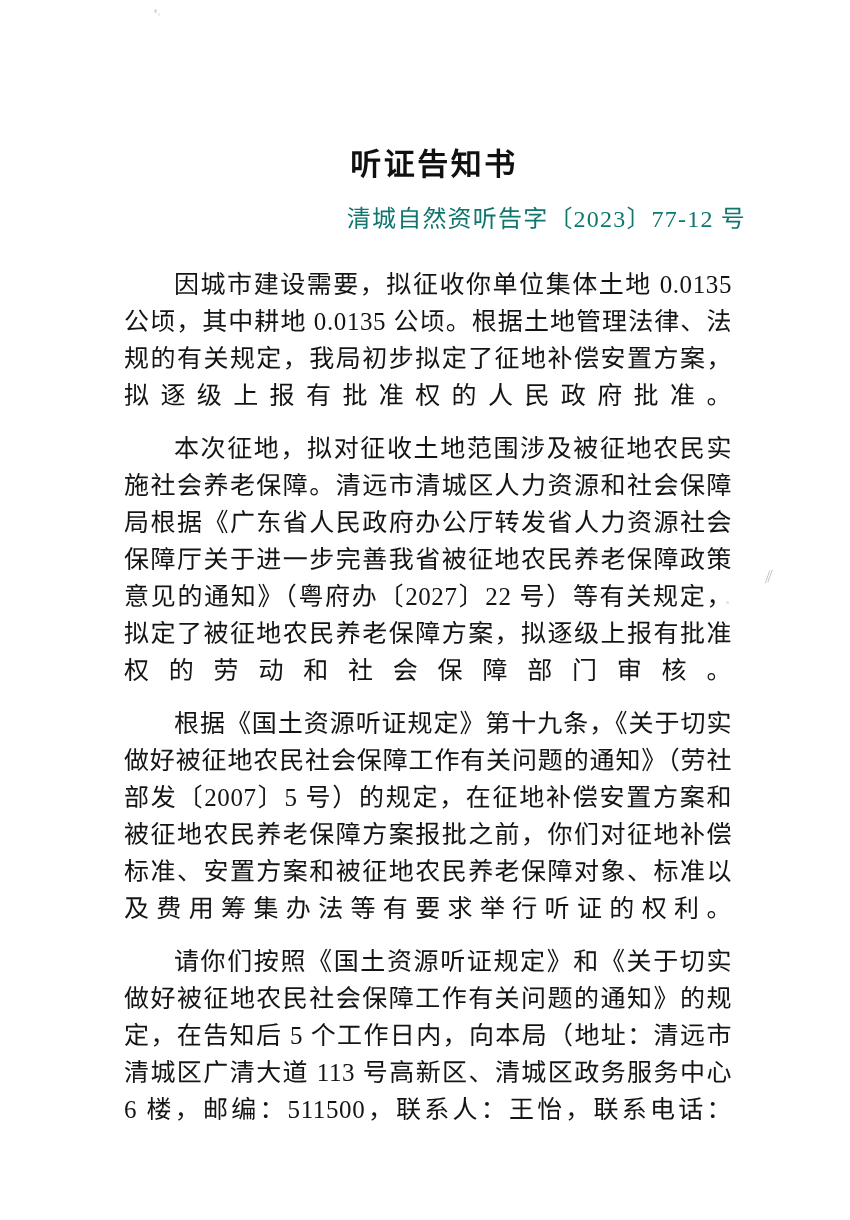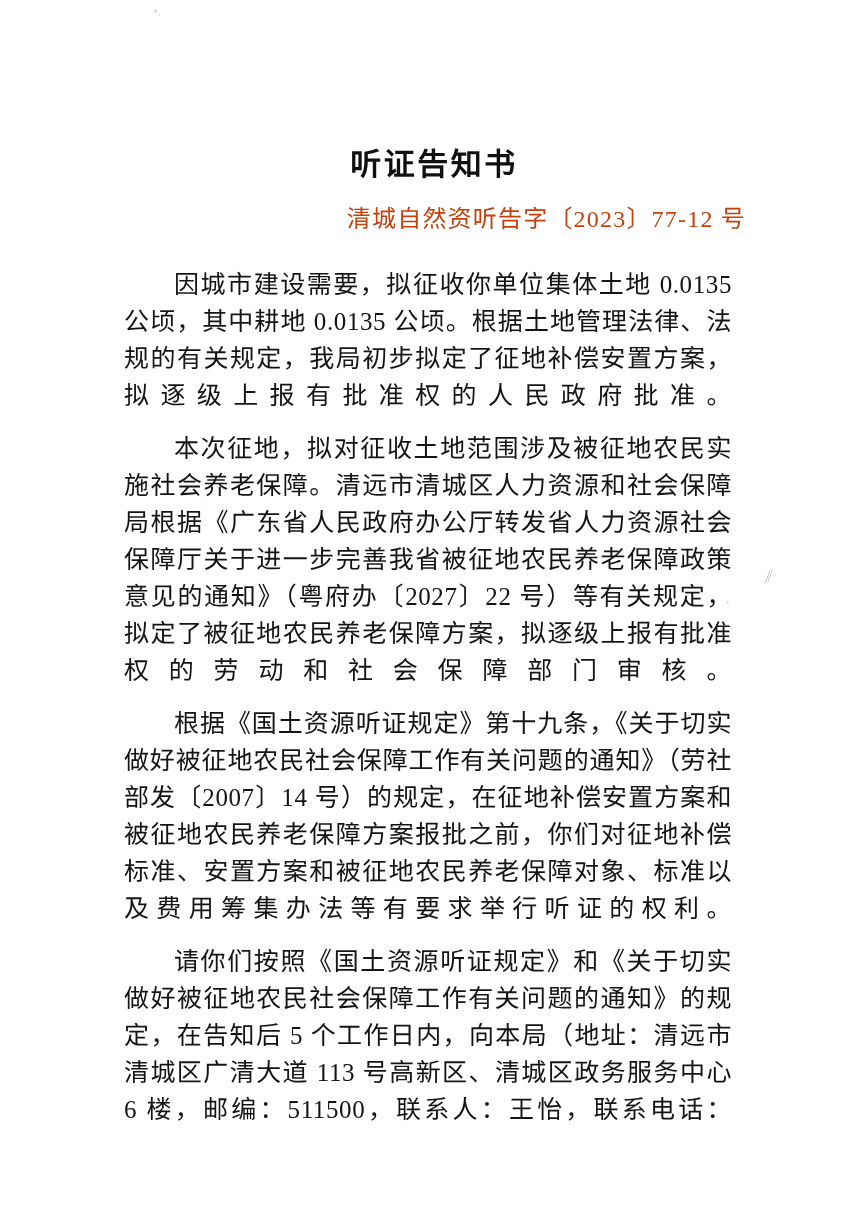--- a/index.html
+++ b/index.html
@@ -53,21 +53,21 @@
   }
 
   .doc-number {
     position: absolute;
     top: 199px;
     left: 108px;
     width: 638px;
     text-align: right;
     font-size: 24px;
     letter-spacing: 1.2px;
-    color: #c2410c;
+    color: #0f766e;
   }
 
   .body-block {
     position: absolute;
     top: 250px;
     left: 108px;
     width: 640px;
   }
 
   .addressee {
@@ -104,21 +104,21 @@
 
   <div class="doc-number">清城自然资听告字〔2023〕77-12 号</div>
 
   <div class="body-block">
 
 
     <p class="para last-justified">因城市建设需要，拟征收你单位集体土地 0.0135 公顷，其中耕地 0.0135 公顷。根据土地管理法律、法规的有关规定，我局初步拟定了征地补偿安置方案，拟逐级上报有批准权的人民政府批准。</p>
 
     <p class="para last-justified">本次征地，拟对征收土地范围涉及被征地农民实施社会养老保障。清远市清城区人力资源和社会保障局根据《广东省人民政府办公厅转发省人力资源社会保障厅关于进一步完善我省被征地农民养老保障政策意见的通知》（粤府办〔2027〕22 号）等有关规定，拟定了被征地农民养老保障方案，拟逐级上报有批准权的劳动和社会保障部门审核。</p>
 
-    <p class="para last-justified">根据《国土资源听证规定》第十九条，《关于切实做好被征地农民社会保障工作有关问题的通知》（劳社部发〔2007〕14 号）的规定，在征地补偿安置方案和被征地农民养老保障方案报批之前，你们对征地补偿标准、安置方案和被征地农民养老保障对象、标准以及费用筹集办法等有要求举行听证的权利。</p>
+    <p class="para last-justified">根据《国土资源听证规定》第十九条，《关于切实做好被征地农民社会保障工作有关问题的通知》（劳社部发〔2007〕5 号）的规定，在征地补偿安置方案和被征地农民养老保障方案报批之前，你们对征地补偿标准、安置方案和被征地农民养老保障对象、标准以及费用筹集办法等有要求举行听证的权利。</p>
 
     <p class="para last-justified">请你们按照《国土资源听证规定》和《关于切实做好被征地农民社会保障工作有关问题的通知》的规定，在告知后 5 个工作日内，向本局（地址：清远市清城区广清大道 113 号高新区、清城区政务服务中心 6 楼，邮编：511500，联系人：王怡，联系电话：</p>
 
   </div>
 
   <span class="smudge" style="left:766px; top:568px;">⁄⁄</span>
   <span class="speck" style="left:726px; top:601px; width:3px; height:3px; opacity:.4;"></span>
   <span class="speck" style="left:690px; top:555px; width:2px; height:2px; opacity:.3;"></span>
   <span class="speck" style="left:600px; top:460px; width:3px; height:2px; opacity:.3;"></span>
   <span class="speck" style="left:628px; top:462px; width:2px; height:2px; opacity:.25;"></span>

